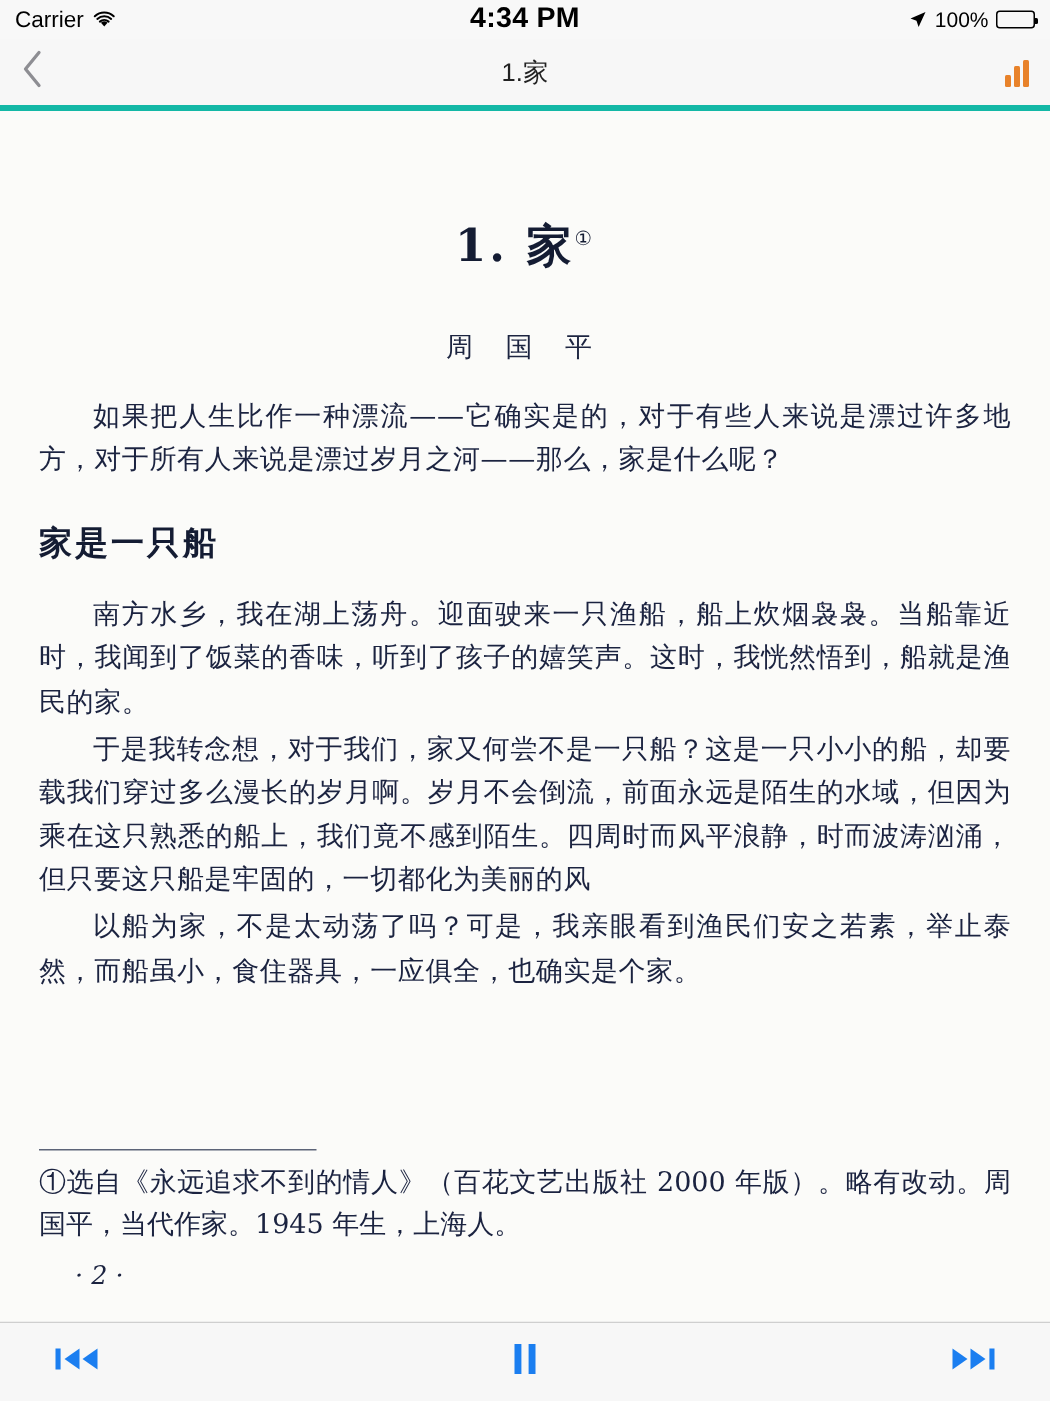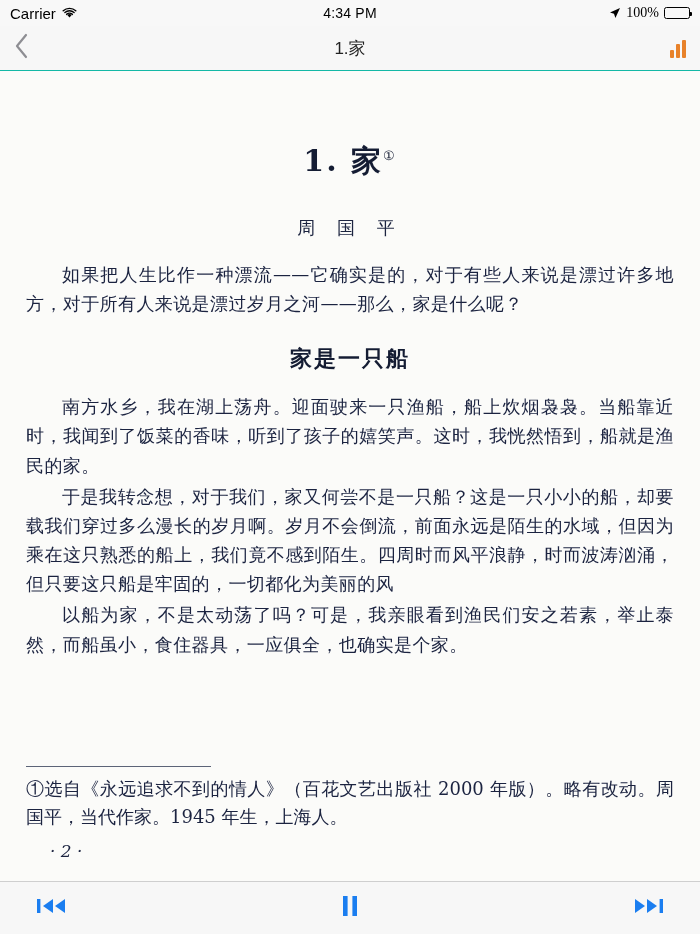--- a/index.html
+++ b/index.html
@@ -36,32 +36,31 @@
   }
   .status-left {
     display: flex;
     align-items: center;
     gap: 6px;
   }
   .status-center {
     position: absolute;
     left: 0; right: 0;
     text-align: center;
-    font-weight: normal;
-    font-size: 14px;
+    font-weight: bold;
+    font-size: 19px;
     letter-spacing: 0.2px;
     pointer-events: none;
   }
   .status-right {
     margin-left: auto;
     display: flex;
     align-items: center;
     gap: 5px;
     font-size: 14px;
-    font-family: Liberation Serif, serif;
   }
   .wifi-icon svg, .loc-icon svg { display: block; }
   .battery {
     width: 26px;
     height: 12px;
     border: 1px solid #000;
     border-radius: 2.5px;
     position: relative;
     box-sizing: border-box;
     padding: 1px;
@@ -79,21 +78,21 @@
   .battery-fill {
     height: 100%;
     background: #000;
     border-radius: 1px;
   }
 
   
   .nav-bar {
     height: 44px;
     background: #f7f7f7;
-    border-bottom: 1px solid #14b8a6;
+    border-bottom: 4px solid #14b8a6;
     display: flex;
     align-items: center;
     padding: 0 14px;
     position: relative;
     flex: 0 0 auto;
   }
   .back-btn {
     width: 26px;
     height: 30px;
     display: flex;
@@ -167,21 +166,21 @@
     font-family: "DejaVu Serif", serif;
     font-size: 18px;
     line-height: 1.62;
     color: #1b2340;
     text-align: justify;
     text-indent: 2em;
     margin: 0 0 2px 0;
     letter-spacing: 0.4px;
   }
   .subheading {
-    text-align: center;
+    text-align: left;
     font-family: "DejaVu Serif", serif;
     font-size: 22px;
     font-weight: bold;
     color: #141c33;
     letter-spacing: 2px;
     margin: 26px 0 18px 0;
   }
 
   .footnote-wrap {
     position: absolute;

